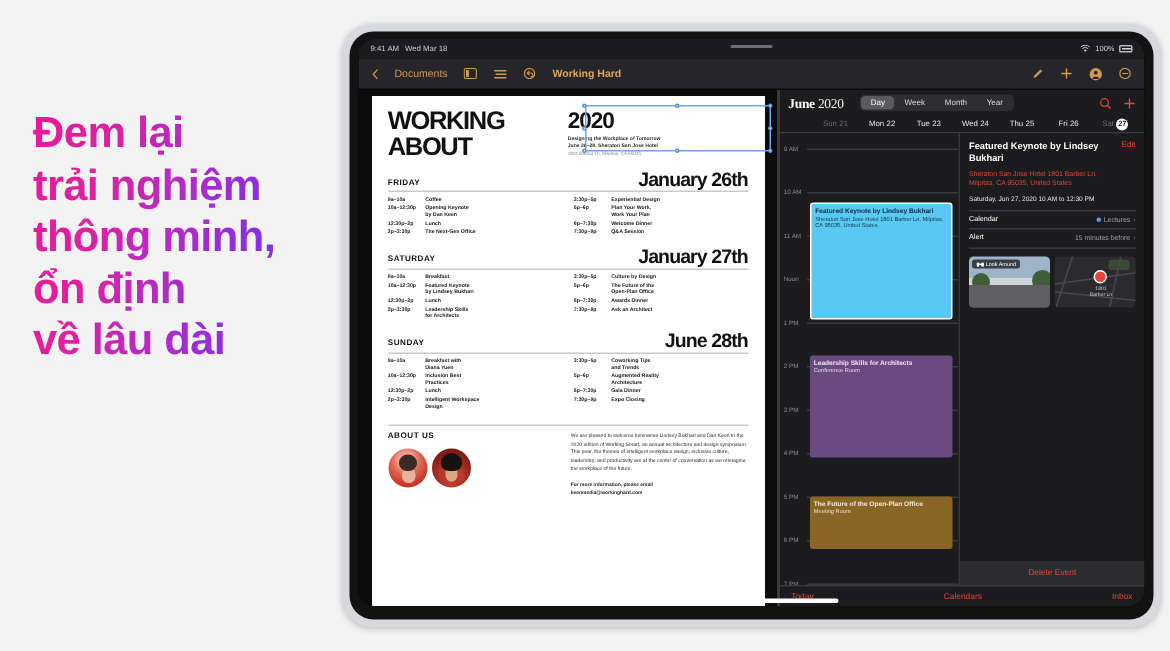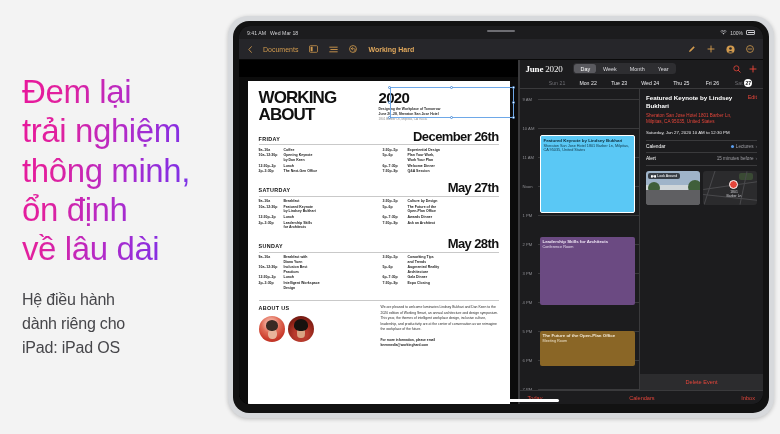--- a/index.html
+++ b/index.html
@@ -8,21 +8,21 @@
     font-family: "Liberation Sans", sans-serif;
     background: #f2f2f2;
     overflow: hidden;
     position: relative;
   }
   #root { width: 780px; height: 434px; position: relative; background: #f3f3f3; }
 
   
   .promo { position: absolute; left: 22px; top: 72px; width: 230px; }
   .headline {
-    font-size: 33px; font-weight: normal; line-height: 1.19;
+    font-size: 29px; font-weight: bold; line-height: 1.19;
     letter-spacing: -0.4px;
     background: linear-gradient(100deg, #e8179c 0%, #e0219e 18%, #b32bc8 42%, #8a2ee0 62%, #6b3bee 82%, #4f4df2 100%);
     -webkit-background-clip: text; background-clip: text;
     -webkit-text-fill-color: transparent; color: transparent;
     white-space: pre-line;
   }
   .subcopy {
     margin-top: 20px; font-size: 16px; line-height: 1.48;
     color: #46464a; letter-spacing: -0.2px; white-space: pre-line;
   }
@@ -81,21 +81,21 @@
   .tb-ic { color: #d19a4e; display: inline-flex; align-items: center; justify-content: center; }
   .tb-title { font-weight: bold; font-size: 7px; color: #e0a85c; }
 
   
   .splitbody { flex: 1; display: flex; min-height: 0; background: #000; }
 
   
   .docpane {
     width: 279px; background: #0c0c0c; overflow: hidden;
     display: flex; justify-content: center; padding-top: 4px;
-    position: relative; flex: 0 0 auto; margin-top: 17px;
+    position: relative; flex: 0 0 auto;
   }
   .sheet {
     width: 262px; background: #ffffff; color: #111;
     padding: 9px 11px 8px 11px; position: relative;
     font-size: 4px; line-height: 1.35;
   }
   .sel-frame { position: absolute; border: .7px solid #6ea8e8; pointer-events: none; }
   .sel-handle {
     position: absolute; width: 3.4px; height: 3.4px; background: #fff;
     border: .7px solid #4f8fd6; border-radius: 50%;
@@ -235,23 +235,20 @@
 <body>
 
 <div id="root">
 
   <div class="promo">
     <div class="headline">Đem lại
 trải nghiệm
 thông minh,
 ổn định
 về lâu dài</div>
-    <div class="subcopy">Hệ điều hành
-dành riêng cho
-iPad: iPad OS</div>
   </div>
 
   <div class="device">
     <div class="bezel">
       <div class="screen">
 
         <div class="statusbar">
           <div class="sb-left">
             <span>9:41 AM</span>
             <span>Wed Mar 18</span>
@@ -353,21 +350,21 @@
                 <div class="sel-handle" style="left:253px; top:11px;"></div>
                 <div class="sel-handle" style="left:129.5px; top:26px;"></div>
                 <div class="sel-handle" style="left:191px; top:26px;"></div>
                 <div class="sel-handle" style="left:253px; top:26px;"></div>
               </div>
 
               <div id="days-container">
                   <div class="dayblock">
                     <div class="dayhead">
                       <div class="dayname">FRIDAY</div>
-                      <div class="daydate">December 26th</div>
+                      <div class="daydate">January 26th</div>
                     </div>
                     <div class="daycols">
                       <div class="daycol">
                         <div class="ev">
                           <div class="ev-time">9a–10a</div>
                           <div class="ev-name" style="white-space: pre-line;">Coffee</div>
                         </div>
                         <div class="ev">
                           <div class="ev-time">10a–12:30p</div>
                           <div class="ev-name" style="white-space: pre-line;">Opening Keynote
@@ -399,21 +396,21 @@
                         <div class="ev">
                           <div class="ev-time">7:30p–9p</div>
                           <div class="ev-name" style="white-space: pre-line;">Q&amp;A Session</div>
                         </div>
                       </div>
                     </div>
                   </div>
                   <div class="dayblock">
                     <div class="dayhead">
                       <div class="dayname">SATURDAY</div>
-                      <div class="daydate">May 27th</div>
+                      <div class="daydate">January 27th</div>
                     </div>
                     <div class="daycols">
                       <div class="daycol">
                         <div class="ev">
                           <div class="ev-time">9a–10a</div>
                           <div class="ev-name" style="white-space: pre-line;">Breakfast</div>
                         </div>
                         <div class="ev">
                           <div class="ev-time">10a–12:30p</div>
                           <div class="ev-name" style="white-space: pre-line;">Featured Keynote
@@ -446,21 +443,21 @@
                         <div class="ev">
                           <div class="ev-time">7:30p–9p</div>
                           <div class="ev-name" style="white-space: pre-line;">Ask an Architect</div>
                         </div>
                       </div>
                     </div>
                   </div>
                   <div class="dayblock">
                     <div class="dayhead">
                       <div class="dayname">SUNDAY</div>
-                      <div class="daydate">May 28th</div>
+                      <div class="daydate">June 28th</div>
                     </div>
                     <div class="daycols">
                       <div class="daycol">
                         <div class="ev">
                           <div class="ev-time">9a–10a</div>
                           <div class="ev-name" style="white-space: pre-line;">Breakfast with
 Diana Yuen</div>
                         </div>
                         <div class="ev">
                           <div class="ev-time">10a–12:30p</div>

